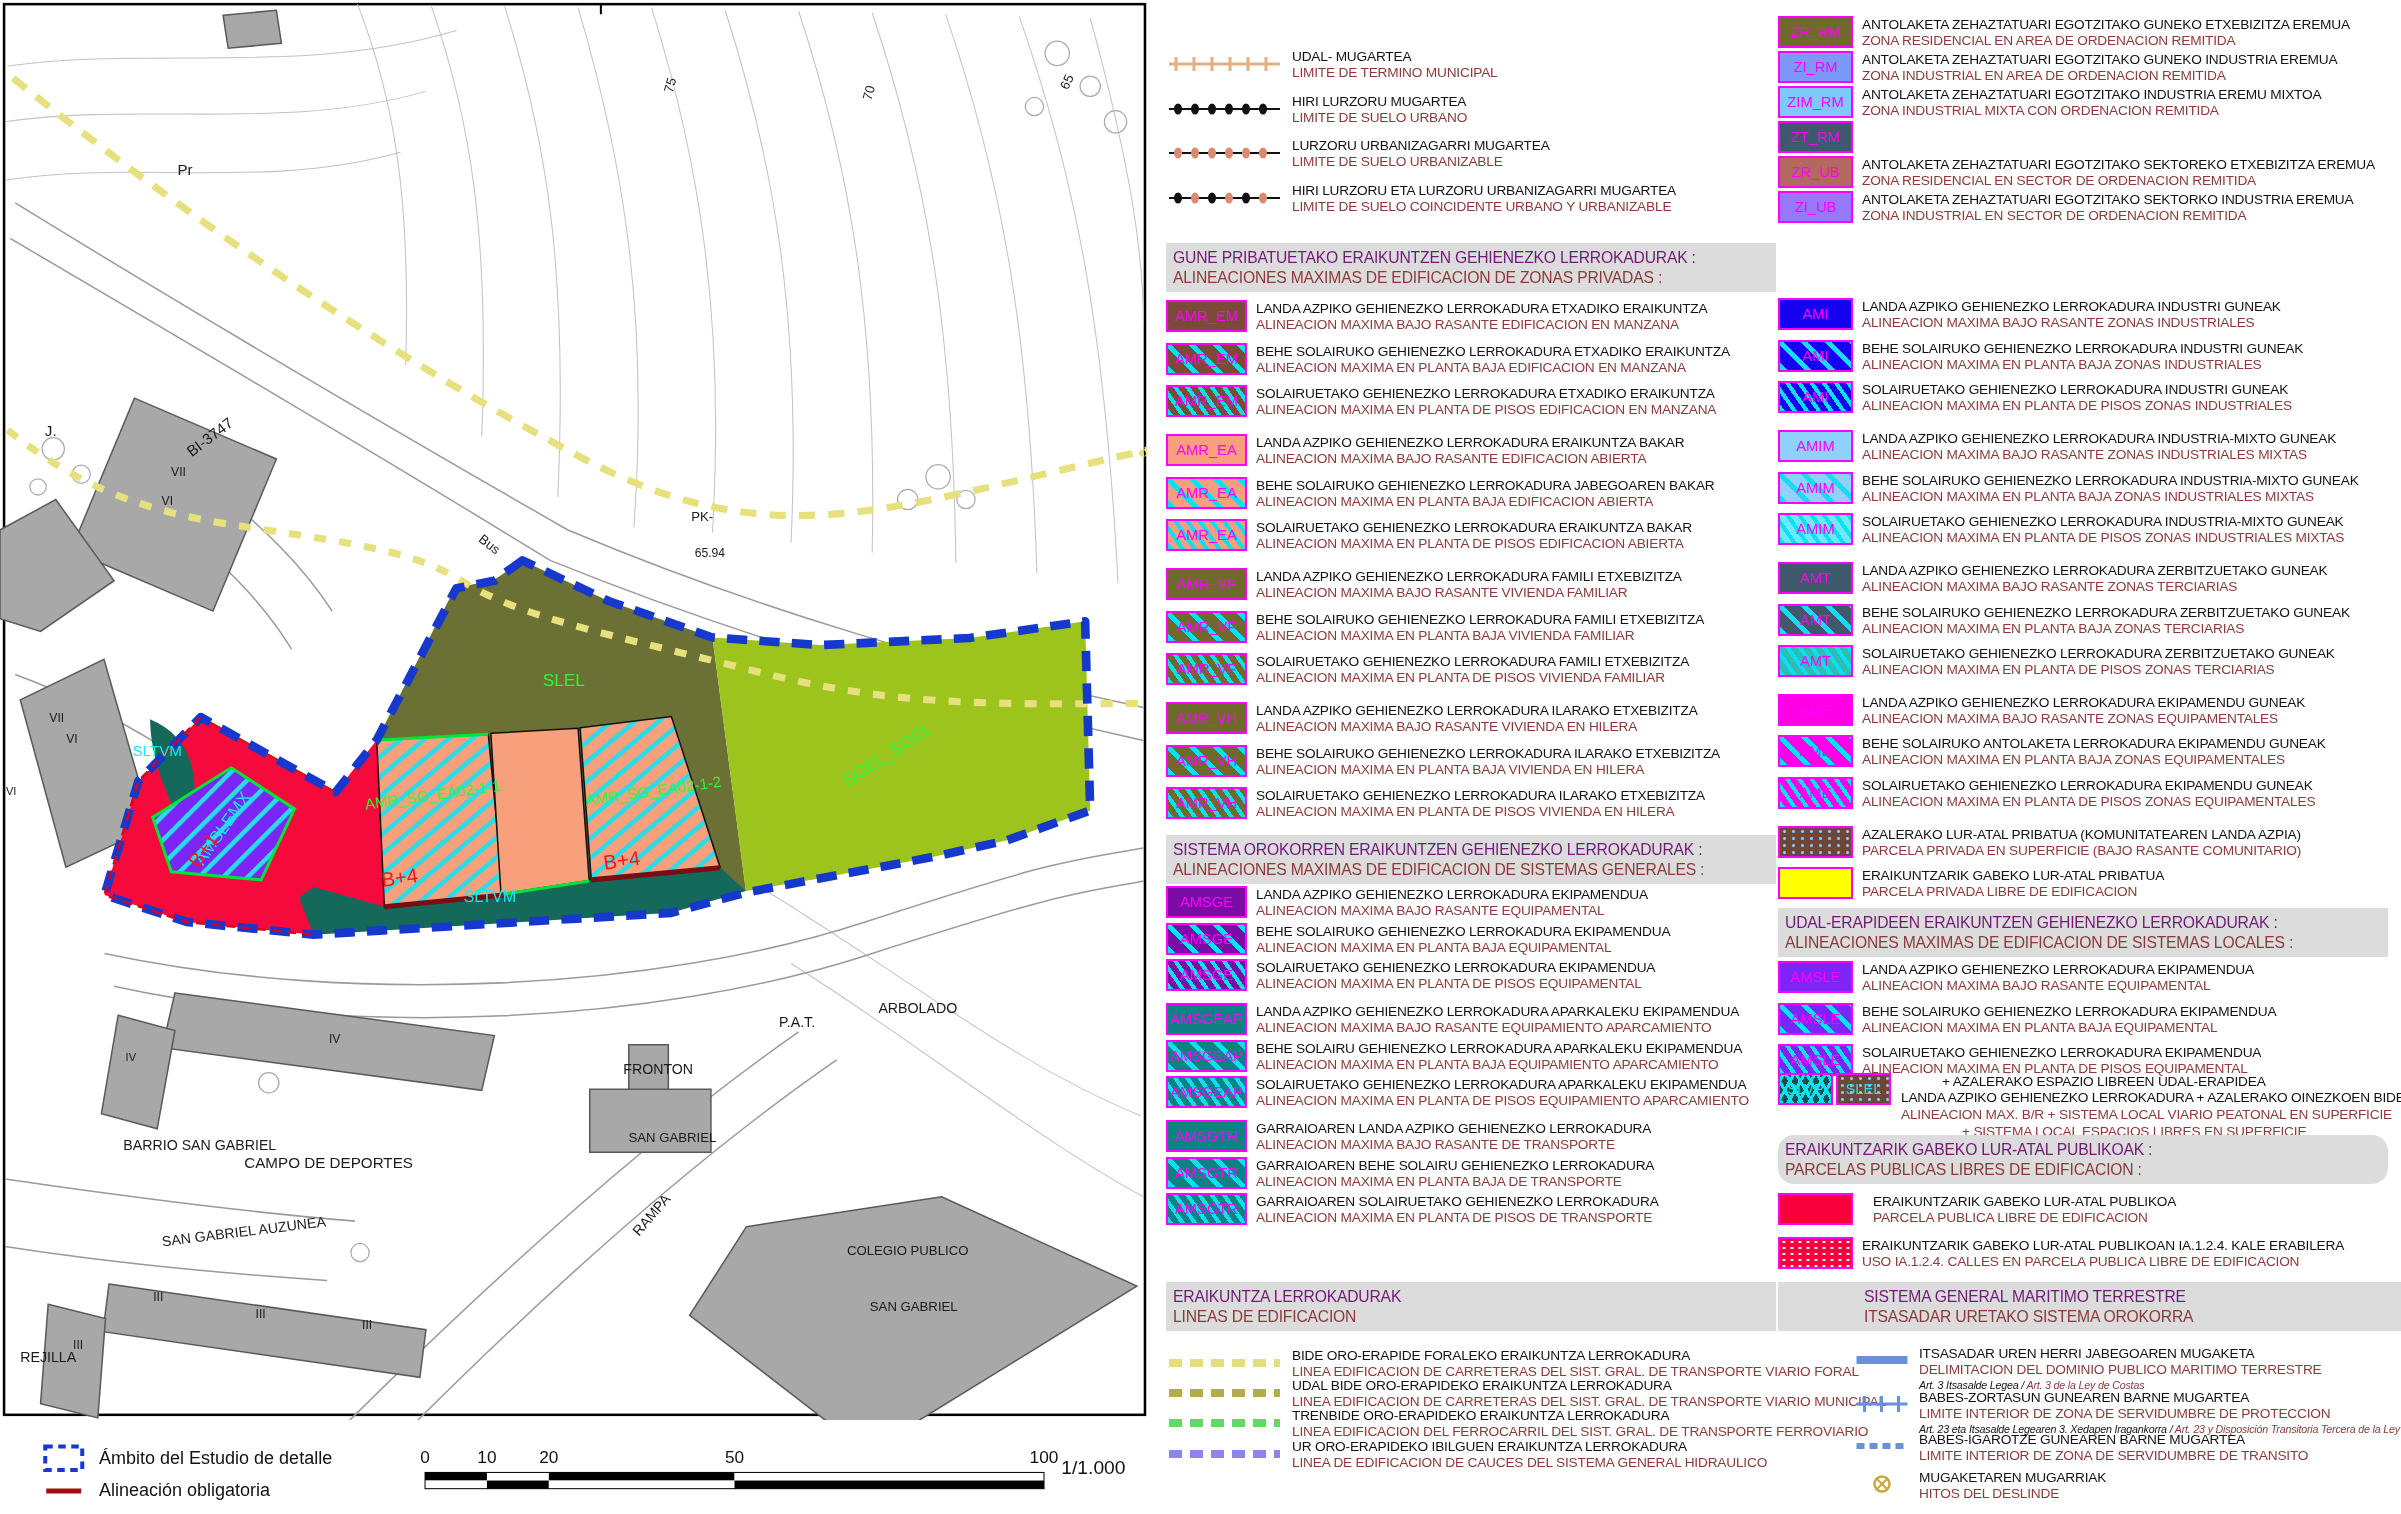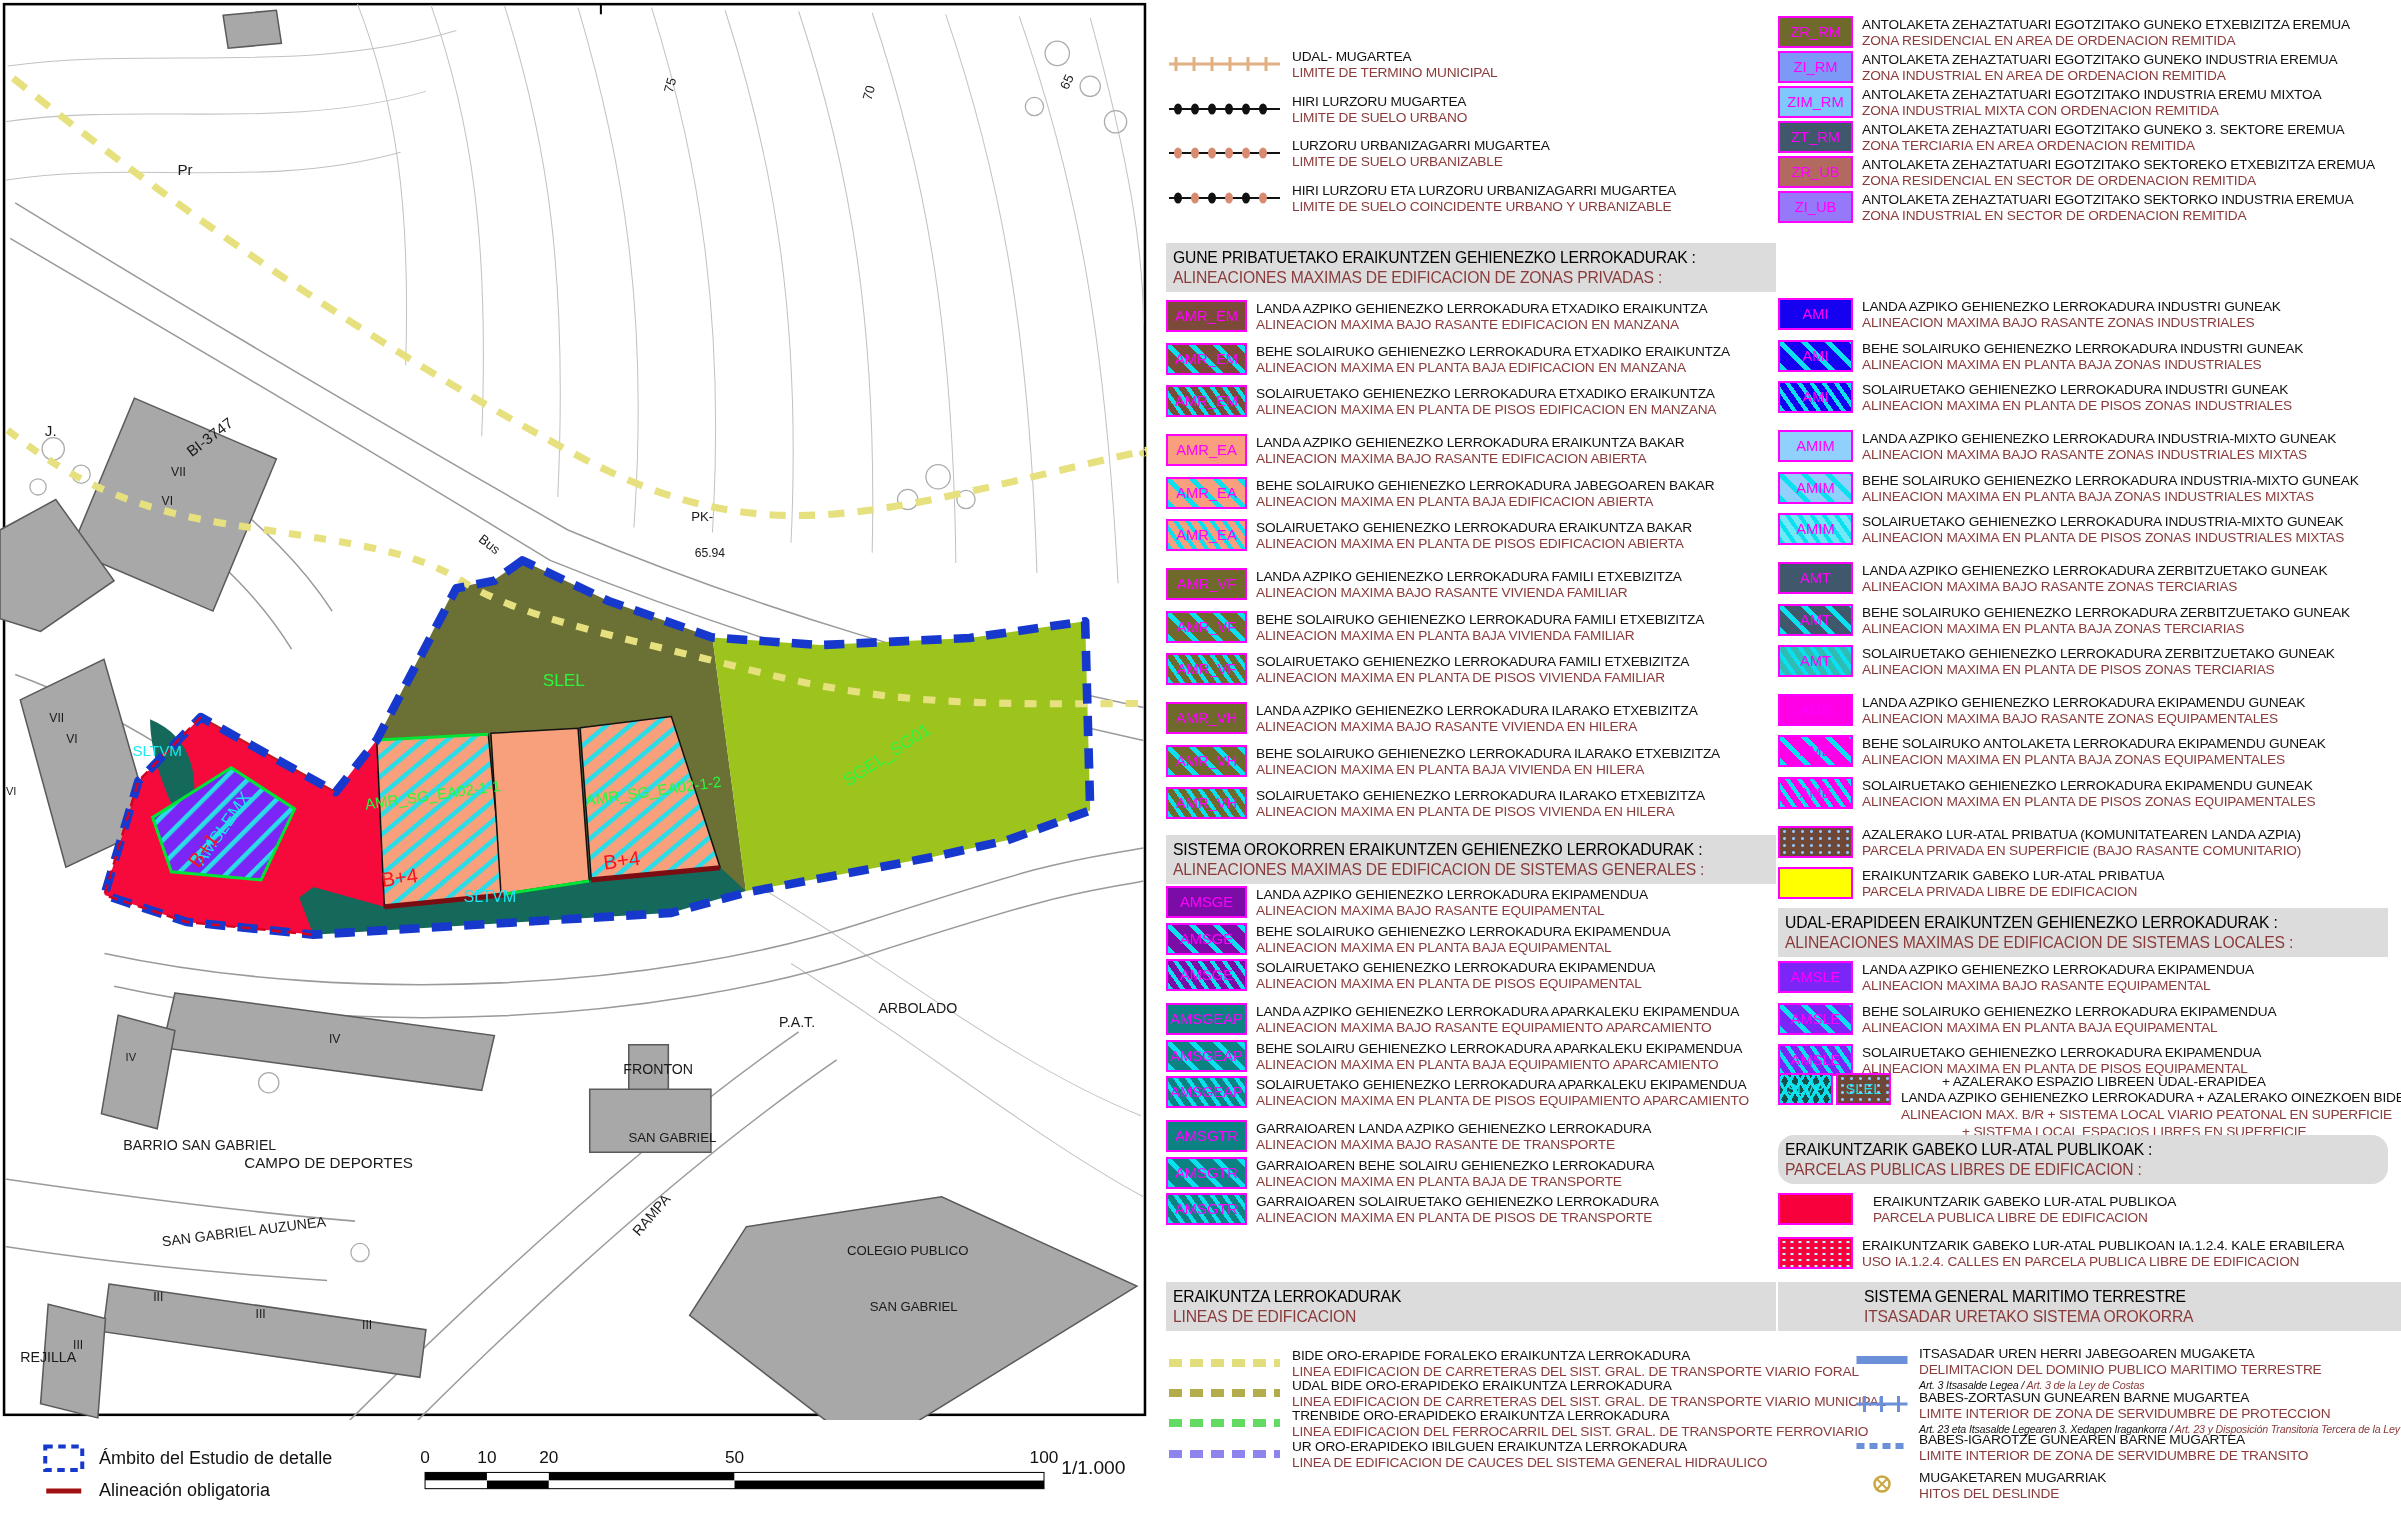--- a/index.html
+++ b/index.html
@@ -5,21 +5,21 @@
   html,body{margin:0;padding:0;background:#fff;}
   #stage{position:relative;width:2401px;height:1514px;background:#ffffff;overflow:hidden;
          font-family:"Liberation Sans",sans-serif;}
   svg text{font-family:"Liberation Sans",sans-serif;}
   
   .col{position:absolute;top:0;height:1514px;}
   #col1{left:1166px;width:611px;}
   #col2{left:1778px;width:624px;}
   .hdr{position:absolute;left:0;width:596px;background:#dcdcdc;padding:5px 7px;
        font-size:15.7px;line-height:1.25;letter-spacing:-0.2px;white-space:nowrap;}
-  .hdr .h-eu{color:#000000;}
+  .hdr .h-eu{color:#701a75;}
   .hdr .h-es{color:#8a3a3a;}
   .li{position:absolute;left:0;display:flex;gap:9px;align-items:flex-start;}
   .sym{flex:0 0 auto;position:relative;}
   .sw{border:2.5px solid #ff00ff;box-sizing:border-box;display:flex;align-items:center;
       justify-content:center;font-size:14.7px;color:#ff00ff;letter-spacing:0;}
   .sw2wrap{display:flex;gap:3px;}
   .txt{font-size:13.7px;line-height:1.24;letter-spacing:-0.2px;white-space:nowrap;padding-top:0.5px;}
   .t-eu{color:#111;}
   .t-es{color:#8a3a3a;}
   .t-pre{color:#111;padding-left:41px;}
@@ -599,24 +599,20 @@
           <div class="t-eu">ANTOLAKETA ZEHAZTATUARI EGOTZITAKO INDUSTRIA EREMU MIXTOA</div>
           <div class="t-es">ZONA INDUSTRIAL MIXTA CON ORDENACION REMITIDA</div>
         </div>
       </div>
       <div class="li" style="top: 121px;">
         <div class="sym">
           <div class="sw" style="width:75px;height:32px;background-color:#40586b;">
             <span>ZT_RM</span>
           </div>
         </div>
-        <div class="txt">
-          <div class="t-eu">ANTOLAKETA ZEHAZTATUARI EGOTZITAKO GUNEKO 3. SEKTORE EREMUA</div>
-          <div class="t-es">ZONA TERCIARIA EN AREA ORDENACION REMITIDA</div>
-        </div>
       </div>
       <div class="li" style="top: 156px;">
         <div class="sym">
           <div class="sw" style="width:75px;height:32px;background-color:#b26a60;">
             <span>ZR_UB</span>
           </div>
         </div>
         <div class="txt">
           <div class="t-eu">ANTOLAKETA ZEHAZTATUARI EGOTZITAKO SEKTOREKO ETXEBIZITZA EREMUA</div>
           <div class="t-es">ZONA RESIDENCIAL EN SECTOR DE ORDENACION REMITIDA</div>

